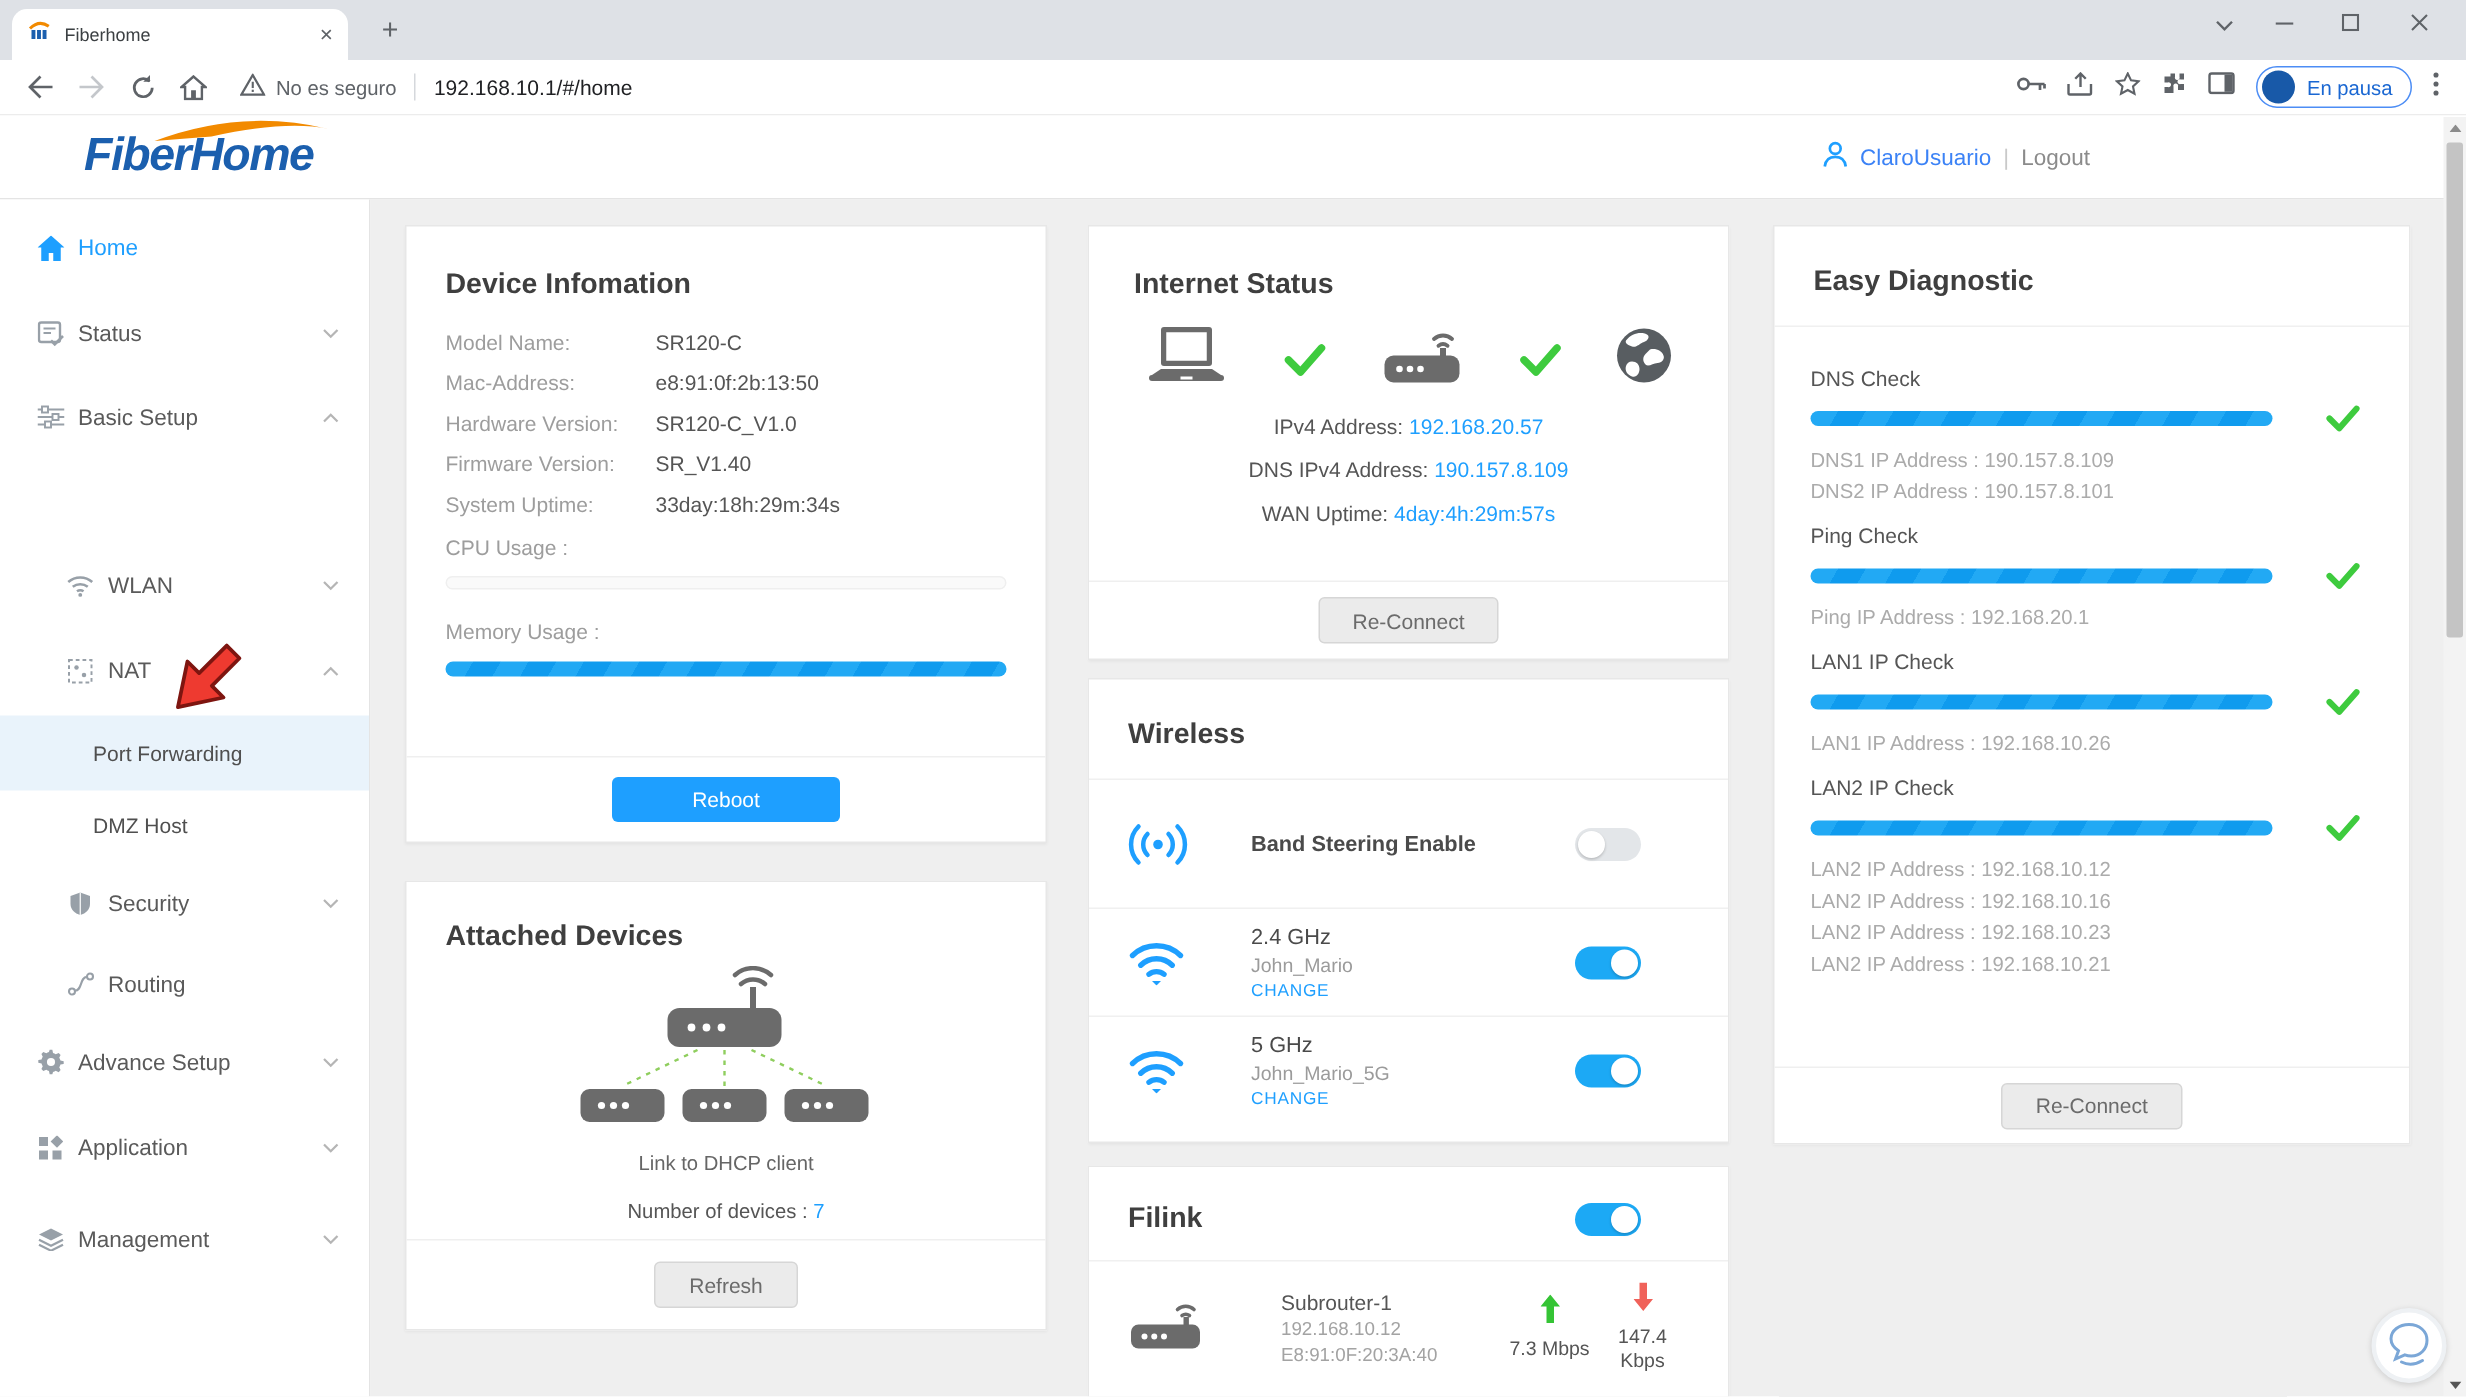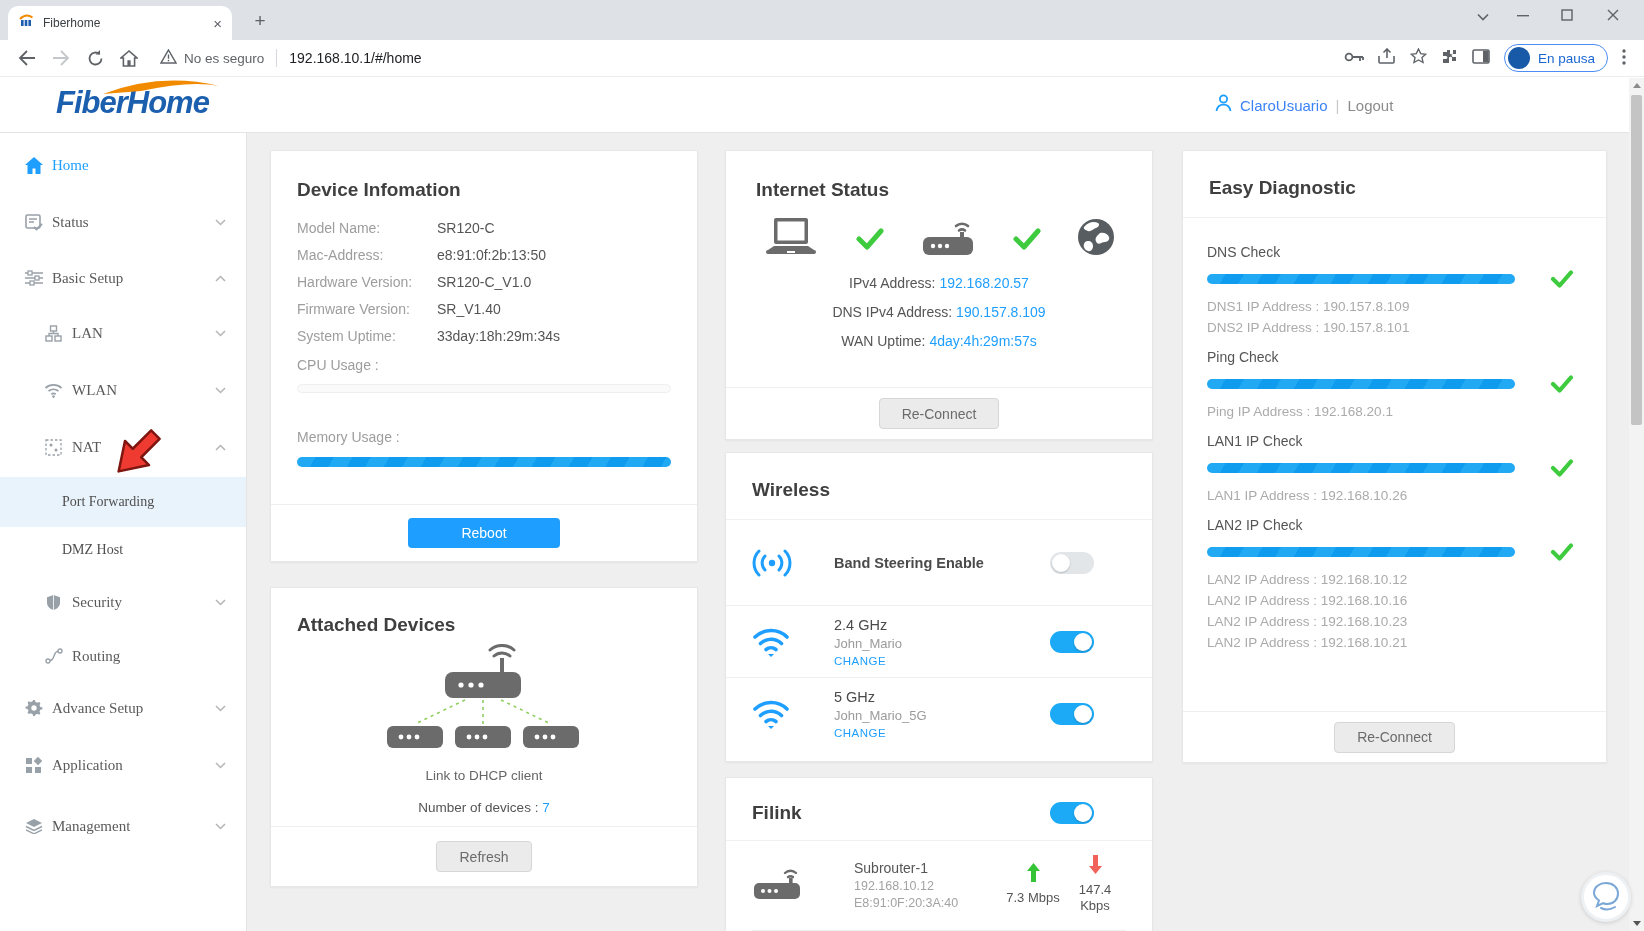--- a/index.html
+++ b/index.html
@@ -38,21 +38,21 @@
   .usep { color:#c9c9c9; font-size:15px; }
   .logout { color:#8b8b8b; font-size:15px; }
 
   
   .sidebar { position:absolute; left:0; top:133px; width:247px; height:798px; background:#fff; border-right:1px solid #e4e4e4; }
   .s-item { position:absolute; left:0; width:246px; height:50px; display:flex; align-items:center; padding-left:24px; cursor:default; }
   .s-item.ind1 { padding-left:44px; }
   .s-item.ind2 { padding-left:62px; }
   .s-item.hl { background:#e9f3fb; }
   .s-ico { width:19px; height:19px; margin-right:9px; display:flex; align-items:center; justify-content:center; flex:none; }
-  .s-label { font-size:15px; color:#5a5a5a; flex:1;font-family:Liberation Serif, serif; }
+  .s-label { font-size:15px; color:#5a5a5a; flex:1; }
   .s-label.blue { color:#1e9fff; }
   .s-label.sub { font-size:14px; color:#4f4f4f; }
   .s-chev { margin-right:20px; display:flex; }
   .red-arrow { position:absolute; left:106px; top:289px; z-index:6; }
 
   
   .main { position:absolute; left:247px; top:133px; width:1397px; height:798px; background:#efefef; overflow:hidden; }
   .panel { position:absolute; background:#fff; border:1px solid #e7e7e7; box-shadow:0 1px 2px rgba(0,0,0,.05); }
   .ptitle { font-size:19px; font-weight:600; color:#3f3f3f; }
   .pfoot { position:absolute; left:0; right:0; bottom:0; border-top:1px solid #efefef; display:flex; align-items:center; justify-content:center; }
@@ -316,36 +316,20 @@
           </svg>
       </span>
       <span class="s-label">Basic Setup</span>
       <span class="s-chev">
         <svg width="11" height="7" viewBox="0 0 11 7">
             <path d="M1 6l4.5-4.5L10 6" fill="none" stroke="#b5b5b5" stroke-width="1.5"></path>
           </svg>
       </span>
     </div>
 
-    <div class="s-item ind1" style="top:175px">
-      <span class="s-ico">
-        <svg width="17" height="17" viewBox="0 0 17 17">
-            <rect x="5.5" y="1" width="6" height="5" fill="none" stroke="#98a0a8" stroke-width="1.4"></rect>
-            <rect x="1" y="11" width="6" height="5" fill="none" stroke="#98a0a8" stroke-width="1.4"></rect>
-            <rect x="10" y="11" width="6" height="5" fill="none" stroke="#98a0a8" stroke-width="1.4"></rect>
-            <path d="M8.5 6v3M4 11V8.5h9V11" fill="none" stroke="#98a0a8" stroke-width="1.3"></path>
-          </svg>
-      </span>
-      <span class="s-label">LAN</span>
-      <span class="s-chev">
-        <svg width="11" height="7" viewBox="0 0 11 7">
-            <path d="M1 1l4.5 4.5L10 1" fill="none" stroke="#b5b5b5" stroke-width="1.5"></path>
-          </svg>
-      </span>
-    </div>
 
     <div class="s-item ind1" style="top:232px">
       <span class="s-ico">
         <svg width="19" height="15" viewBox="0 0 19 15">
             <path d="M1.5 5A12 12 0 0 1 17.5 5M4.5 8.2a8 8 0 0 1 10 0M7.3 11.2a4 4 0 0 1 4.4 0" fill="none" stroke="#98a0a8" stroke-width="1.7"></path>
             <circle cx="9.5" cy="13.6" r="1.3" fill="#98a0a8"></circle>
           </svg>
       </span>
       <span class="s-label">WLAN</span>
       <span class="s-chev">
@@ -484,21 +468,21 @@
               <span class="k">Firmware Version:</span>
               <span class="v">SR_V1.40</span>
             </div>
           <div class="kv">
               <span class="k">System Uptime:</span>
               <span class="v">33day:18h:29m:34s</span>
             </div>
         </div>
         <div class="usage-label">CPU Usage :</div>
         <div class="track"></div>
-        <div class="usage-label" style="margin-top:36px">Memory Usage :</div>
+        <div class="usage-label" style="margin-top:20px">Memory Usage :</div>
         <div class="bar" style="width:100%; margin-top:12px"></div>
       </div>
       <div class="pfoot">
         <button class="btn-blue">Reboot</button>
       </div>
     </div>
 
     <div class="panel p-att">
       <div class="inner">
         <div class="ptitle">Attached Devices</div>

